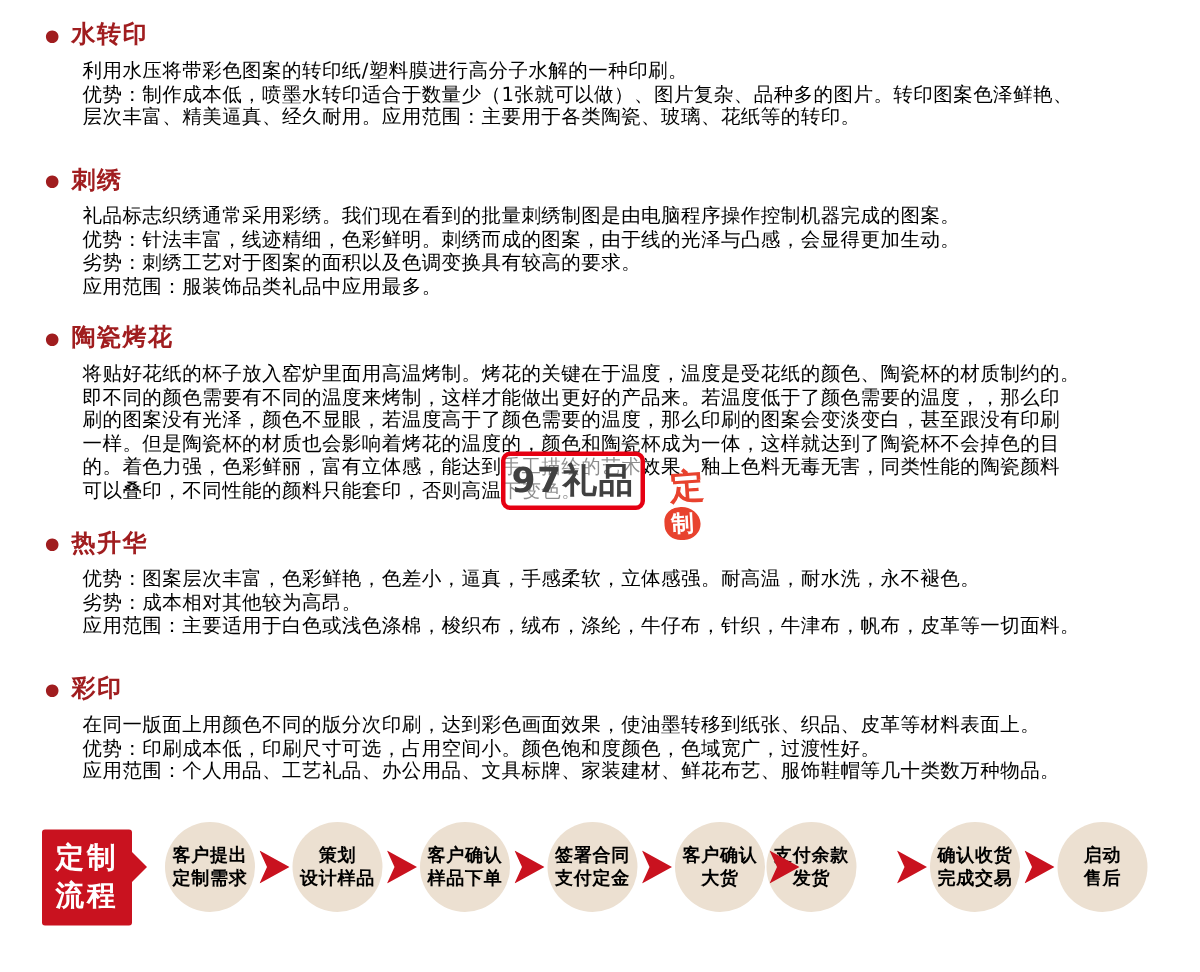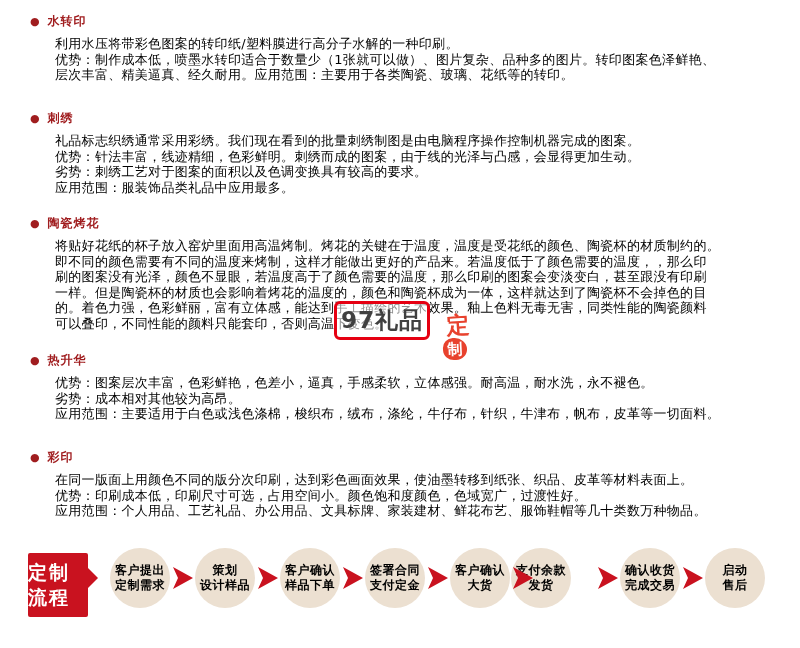--- a/index.html
+++ b/index.html
@@ -3,21 +3,21 @@
 <meta charset="utf-8">
 <style>
   html,body{margin:0;padding:0;}
   body{
     width:800px;height:648px;position:relative;background:#ffffff;
     font-family:"DejaVu Sans",sans-serif;overflow:hidden;
   }
   .section{position:absolute;left:30px;width:740px;}
   .section-title-row{display:flex;align-items:center;gap:8px;}
   .bullet{color:#a01d1f;font-size:11px;line-height:11px;}
-  .section-title{color:#a01d1f;font-size:12px;font-weight:bold;letter-spacing:1px;}
+  .section-title{color:#a01d1f;font-size:16px;font-weight:bold;letter-spacing:1px;}
   .section-body{
     margin:6px 0 0 25px;color:#000000;font-size:13px;line-height:15.5px;
     white-space:pre-line;letter-spacing:0.3px;text-align:justify;
   }
   
   .wm-badge{
     position:absolute;left:334px;top:301px;padding:1px 4px;
     border:3px solid #e60012;border-radius:6px;color:#404040;
     font-size:23px;font-weight:bold;letter-spacing:1px;background:rgba(255,255,255,0.55);text-align:center;
   }
@@ -28,21 +28,21 @@
   }
   .wm-seal-bottom{
     display:inline-block;margin:1px 0 0 -6px;width:24px;height:22px;line-height:22px;
     background:#e8422e;color:#ffffff;font-size:15px;font-weight:bold;
     border-radius:45% 55% 50% 48%;transform:rotate(-3deg);
   }
   
   .flow-label{
     position:absolute;left:28px;top:553px;width:60px;height:64px;background:#c9121f;
     color:#ffffff;font-weight:bold;font-size:19px;line-height:25px;letter-spacing:2px;
-    display:flex;flex-direction:column;justify-content:center;
+    display:flex;flex-direction:column;align-items:center;justify-content:center;
     border-radius:2px;
   }
   .flow-label-pointer{
     position:absolute;left:88px;top:568px;width:0;height:0;
     border-top:10px solid transparent;border-bottom:10px solid transparent;
     border-left:10px solid #c9121f;
   }
   .flow-step{
     position:absolute;top:548px;width:60px;height:60px;border-radius:50%;
     background:#ece0d1;color:#000000;font-size:12px;font-weight:bold;line-height:15px;

